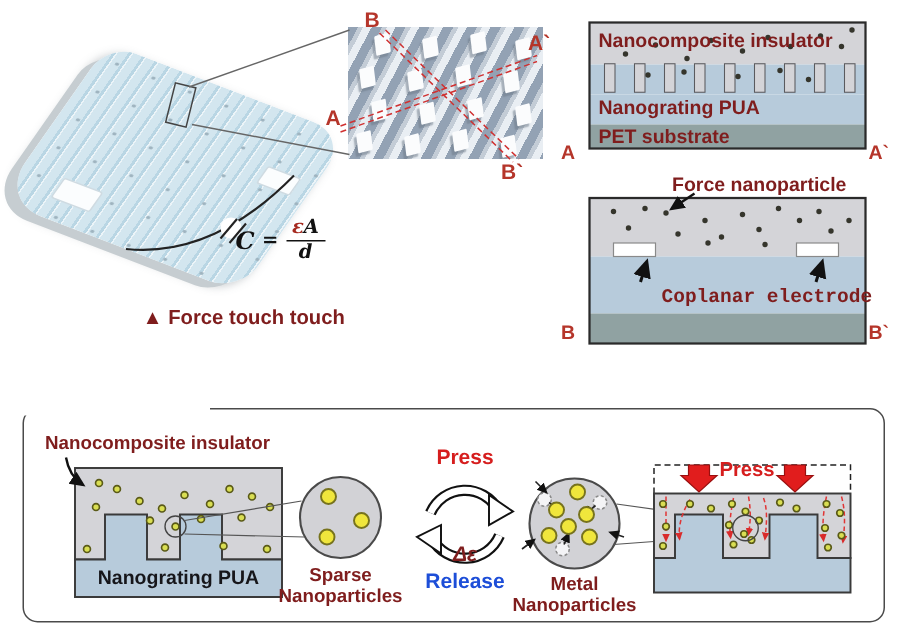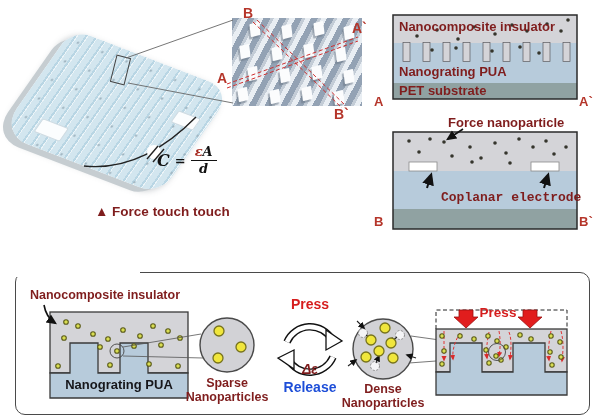--- a/index.html
+++ b/index.html
@@ -307,17 +307,17 @@
 
   <div class="lbl" style="left:95px;top:204px;font-size:13.5px;">▲ Force touch touch</div>
 
   <div class="lbl" style="left:30px;top:288px;font-size:12.5px;">Nanocomposite insulator</div>
   <div class="lbl ctr" style="left:119px;top:377px;font-size:13px;color:#16161a;">Nanograting PUA</div>
   <div class="lbl ctr" style="left:227px;top:376px;font-size:12.5px;">Sparse</div>
   <div class="lbl ctr" style="left:227px;top:390px;font-size:12.5px;">Nanoparticles</div>
   <div class="lbl ctr" style="left:310px;top:296px;font-size:14px;color:#d61e1e;">Press</div>
   <div class="lbl ctr" style="left:310px;top:340px;font-size:14px;font-style:italic;margin-top:21px;">Δε</div>
   <div class="lbl ctr" style="left:310px;top:379px;font-size:14px;color:#1d4ed8;">Release</div>
-  <div class="lbl ctr" style="left:383px;top:382px;font-size:12.5px;">Dense</div>
+  <div class="lbl ctr" style="left:383px;top:382px;font-size:12.5px;">Metal</div>
   <div class="lbl ctr" style="left:383px;top:396px;font-size:12.5px;">Nanoparticles</div>
   <div class="lbl ctr" style="left:498px;top:305px;font-size:13.5px;color:#d61e1e;">Press</div>
 
 </div>
 
 </body></html>

